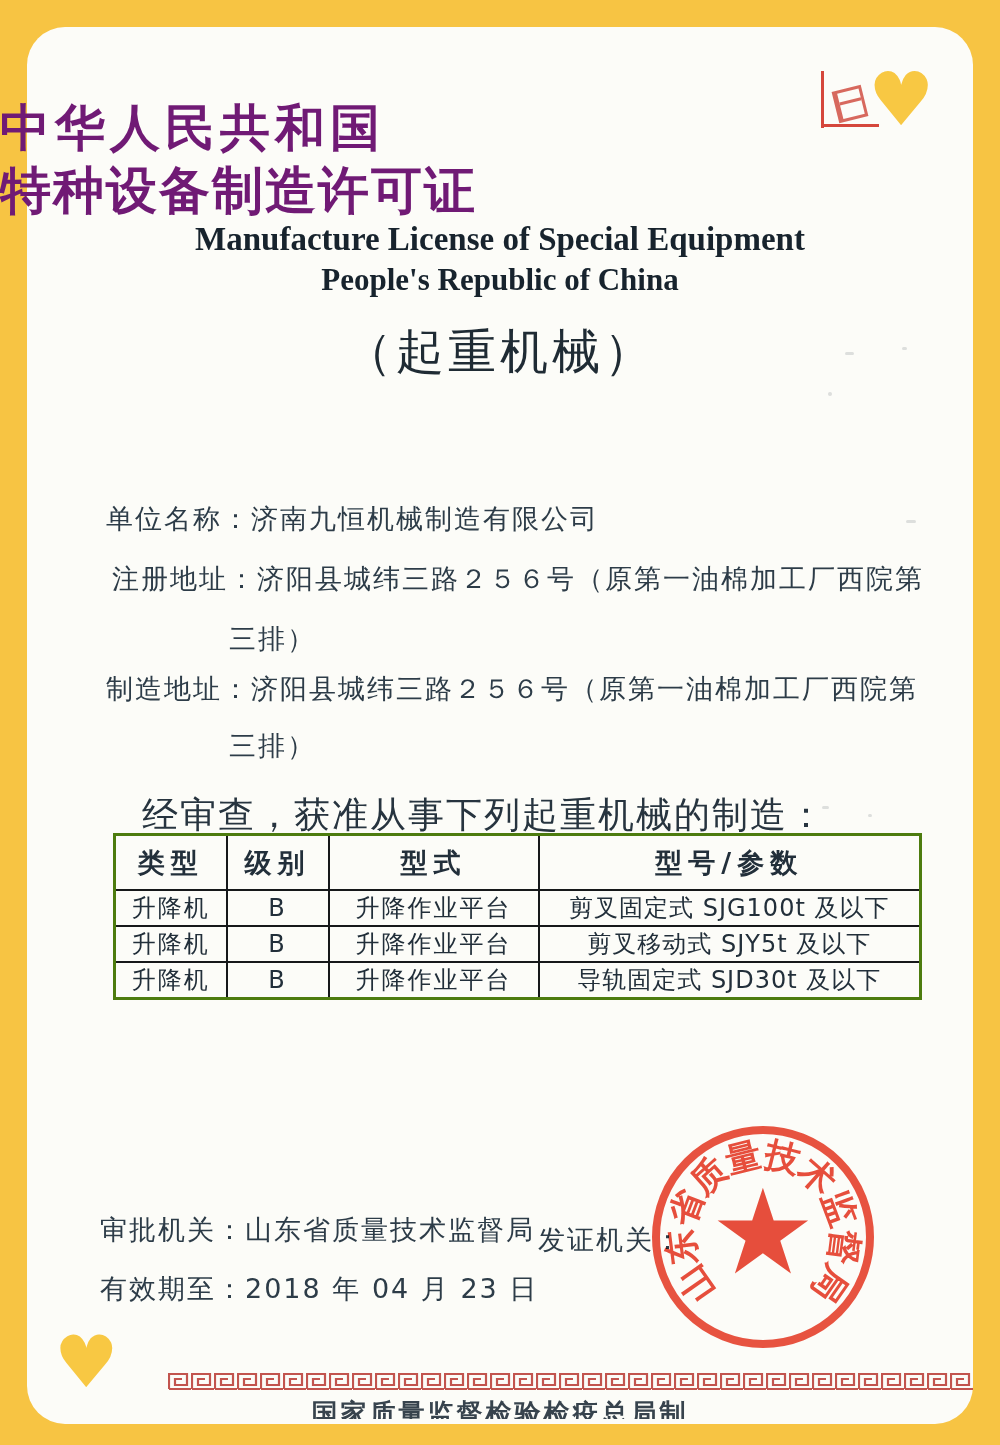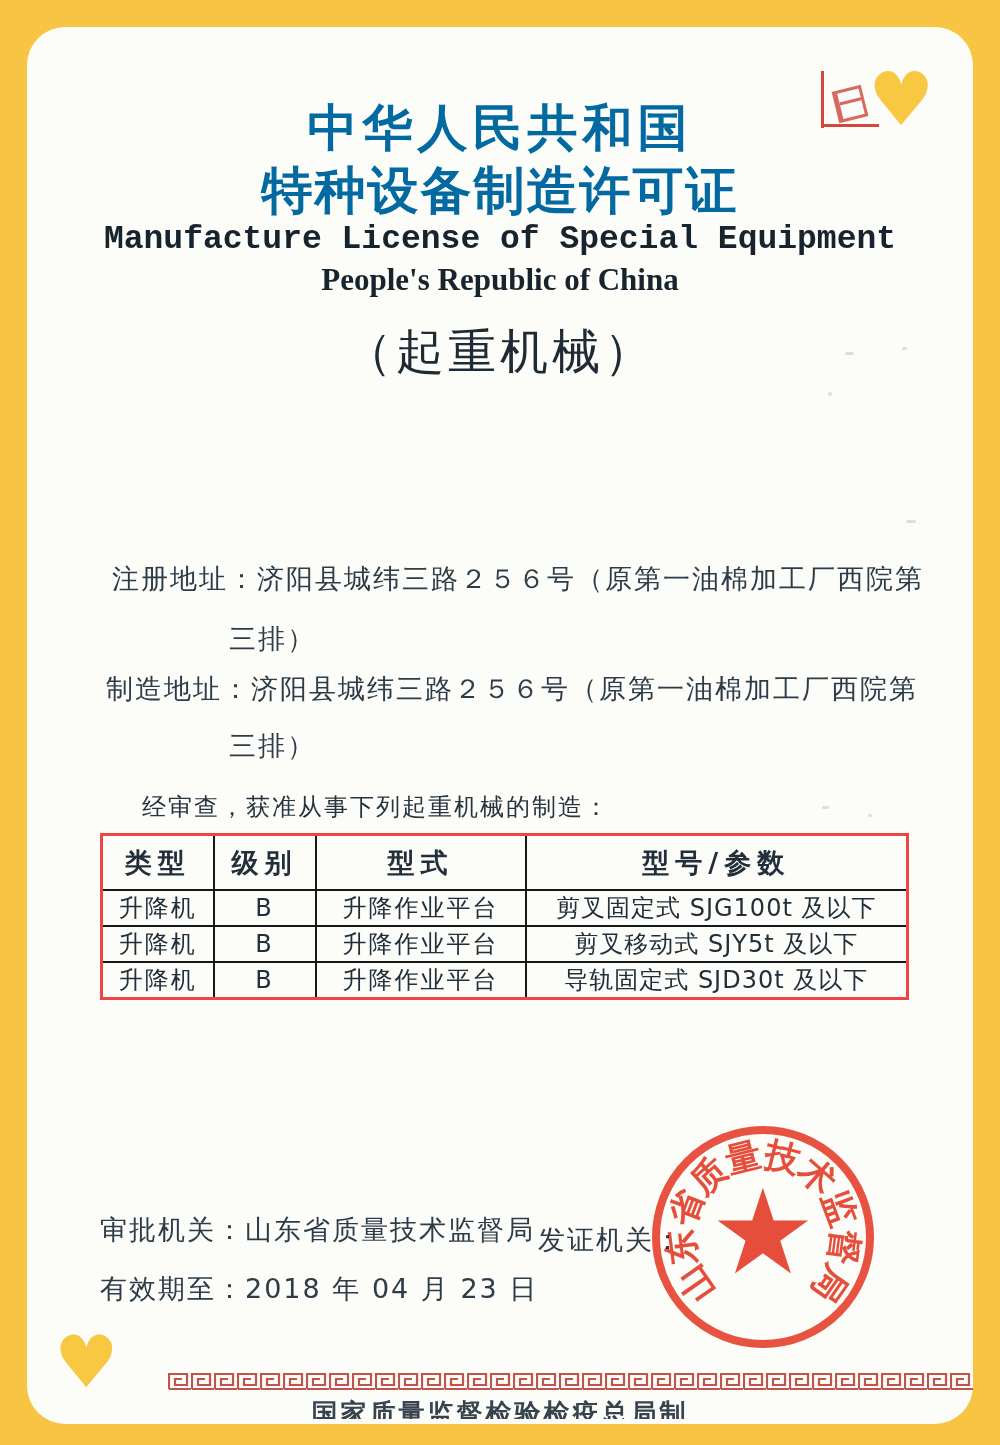--- a/index.html
+++ b/index.html
@@ -16,36 +16,36 @@
   }
   .paper{
     position:absolute;
     left:27px;top:27px;right:27px;bottom:21px;
     background:#fcfcf8;
     border-radius:38px;
   }
   
   .title-cn{
     position:absolute;left:0;width:1000px;
-    text-align:center;
-    color:#0369a1;
+    text-align:left;
+    color:#701a75;
     font-weight:700;
     margin:0;
     letter-spacing:5px;
   }
   .title-cn.l1{top:95px;font-size:50px;}
   .title-cn.l2{top:157px;font-size:51px;letter-spacing:2px;}
   .title-en{
     position:absolute;left:0;width:1000px;
     text-align:center;
     color:#17232d;
     font-family:"Liberation Serif","DejaVu Serif",serif;
     font-weight:700;
   }
-  .title-en.l1{top:221px;font-size:33px;font-family:Liberation Mono, monospace;}
+  .title-en.l1{top:221px;font-size:33px;}
   .title-en.l2{top:262px;font-size:31px;}
   .category{
     position:absolute;top:320px;left:0;width:1000px;
     text-align:center;
     font-size:48px;color:#1f2b34;
     letter-spacing:4px;
   }
   .license-no{
     position:absolute;top:397px;left:622px;
     font-size:27px;color:#3a4a57;letter-spacing:1px;
@@ -54,41 +54,41 @@
   .info-line{
     position:absolute;
     font-size:27px;color:#2d3c48;
     letter-spacing:2px;white-space:nowrap;
   }
   .info-company{top:501px;left:106px;}
   .info-reg1{top:561px;left:112px;}
   .info-reg2{top:621px;left:229px;}
   .info-mfg1{top:671px;left:106px;}
   .info-mfg2{top:728px;left:229px;}
-  .info-note{top:791px;left:142px;font-size:24px;color:#27343f;}
+  .info-note{top:791px;left:142px;font-size:36px;color:#27343f;}
   
   table.lic{
     position:absolute;top:833px;left:100px;
     width:806px;height:163px;
     border-collapse:collapse;
     table-layout:fixed;
   }
   table.lic col.c1{width:112px;}
   table.lic col.c2{width:102px;}
   table.lic col.c3{width:210px;}
   table.lic col.c4{width:382px;}
   table.lic th,table.lic td{
     border:2px solid #16181a;
     text-align:center;
     color:#222f3a;
     padding:0;
     overflow:hidden;
     white-space:nowrap;
   }
-  table.lic{border:3px solid #ef4444;}
+  table.lic{border:3px solid #4d7c0f;margin-left:13px;}
   table.lic th{height:53px;font-size:27px;font-weight:700;letter-spacing:6px;}
   table.lic td{height:34px;font-size:24px;letter-spacing:2px;}
   table.lic td.model{letter-spacing:1px;}
   
   .foot-line{
     position:absolute;
     font-size:27px;color:#2d3c48;
     letter-spacing:2px;white-space:nowrap;
   }
   .foot-approve{top:1212px;left:100px;}
@@ -156,20 +156,23 @@
 <div class="page">
   <div class="paper"></div>
 
   <h1 class="title-cn l1">中华人民共和国</h1>
   <h1 class="title-cn l2">特种设备制造许可证</h1>
   <div class="title-en l1">Manufacture License of Special Equipment</div>
   <div class="title-en l2">People's Republic of China</div>
   <div class="category">（起重机械）</div>
 
 
+  <div class="info-line info-company">
+    <span>单位名称：</span><span>济南九恒机械制造有限公司</span>
+  </div>
   <div class="info-line info-reg1">
     <span>注册地址：</span><span>济阳县城纬三路２５６号（原第一油棉加工厂西院第</span>
   </div>
   <div class="info-line info-reg2">三排）</div>
   <div class="info-line info-mfg1">
     <span>制造地址：</span><span>济阳县城纬三路２５６号（原第一油棉加工厂西院第</span>
   </div>
   <div class="info-line info-mfg2">三排）</div>
   <div class="info-line info-note">经审查，获准从事下列起重机械的制造：</div>
 

